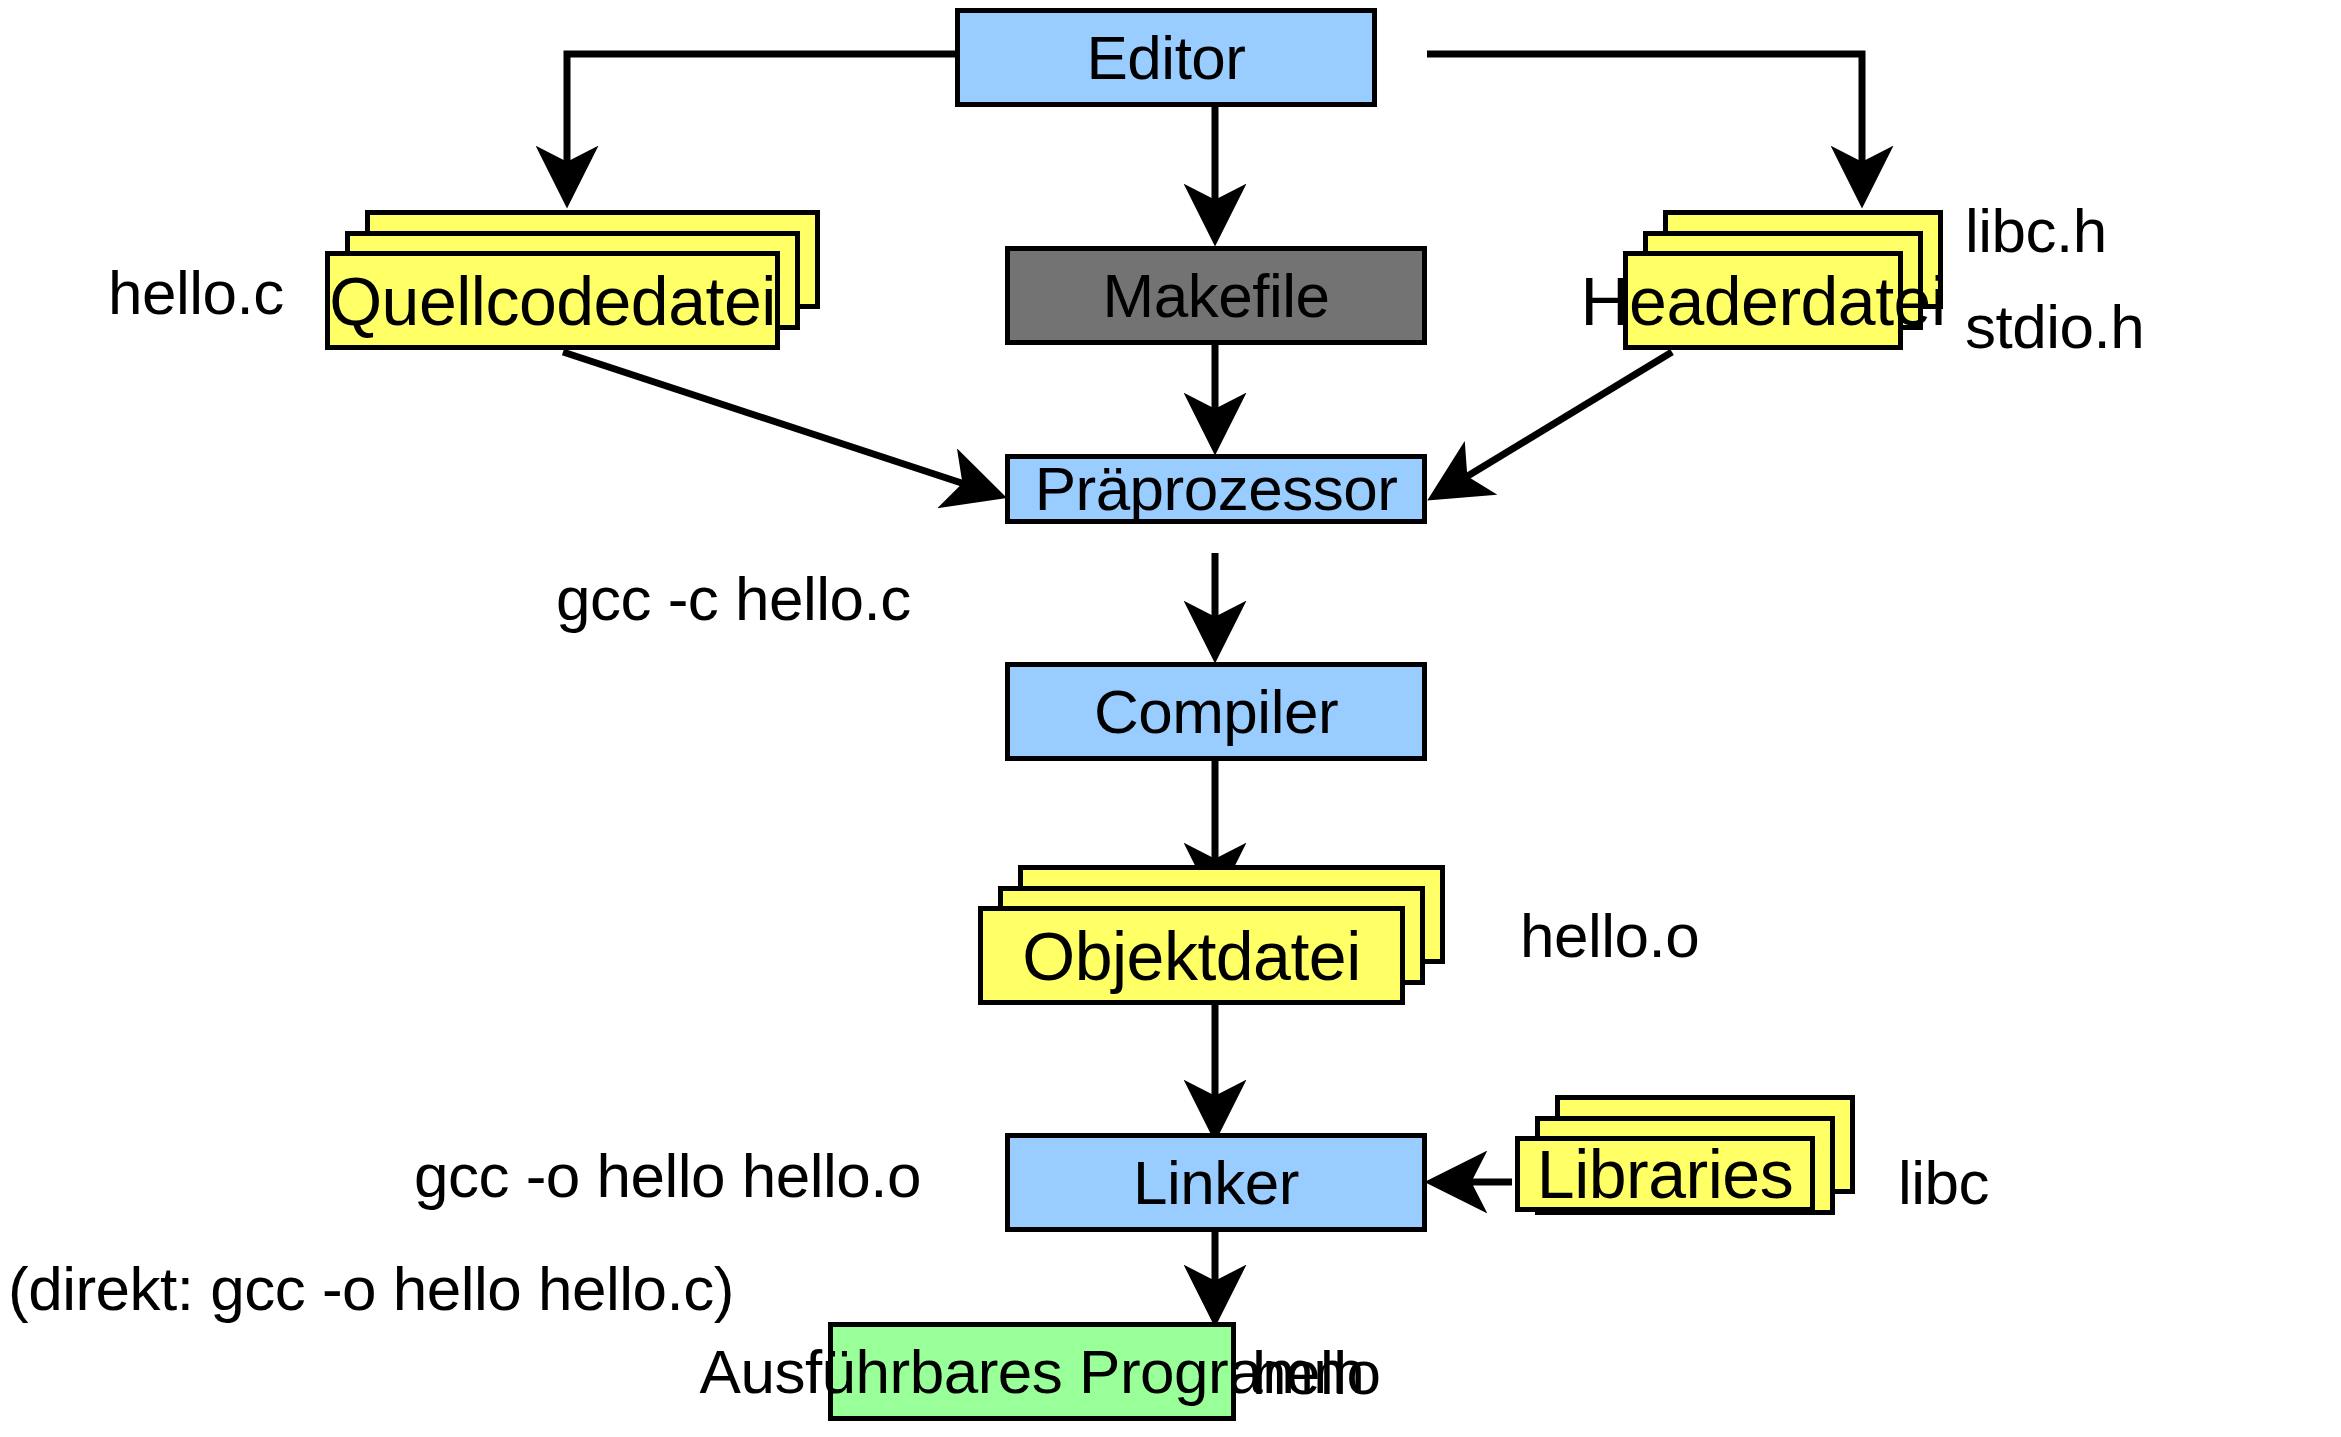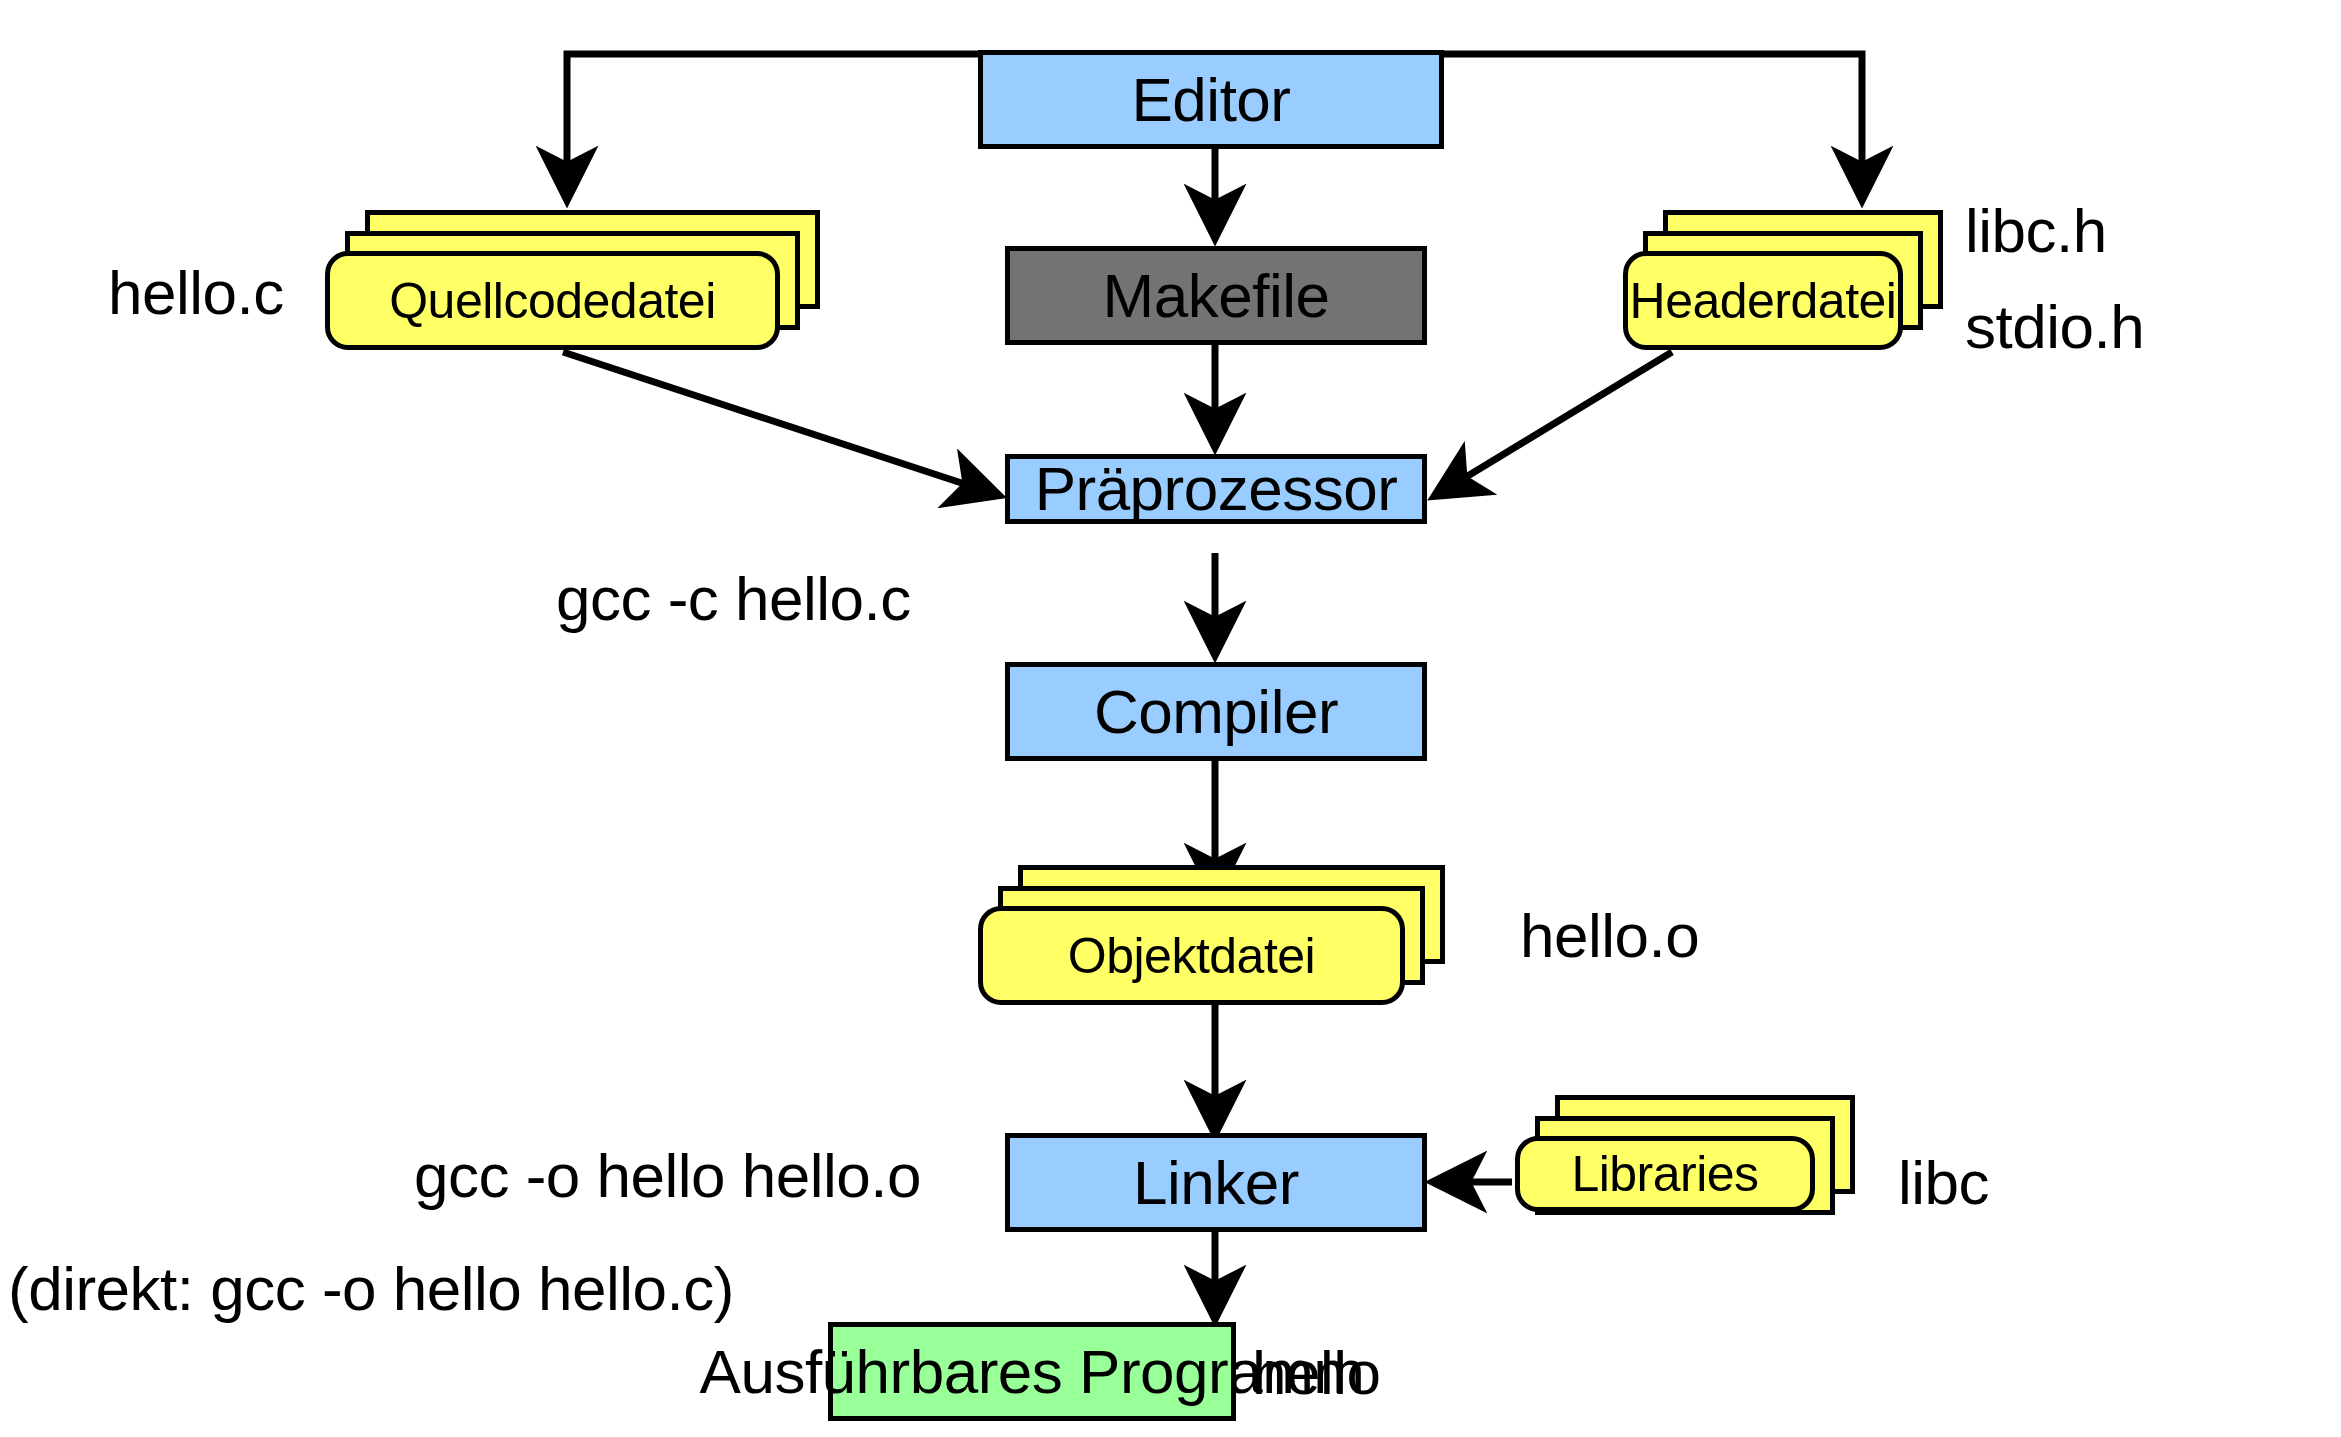--- a/index.html
+++ b/index.html
@@ -49,25 +49,24 @@
   .stack .sheet {
     position: absolute;
     box-sizing: border-box;
     background: #ffff66;
     border: 5px solid #000000;
   }
   .stack .sheet.front {
     display: flex;
     align-items: center;
     justify-content: center;
-    font-size: 50px;
+    font-size: 68px;
     color: #000000;
     white-space: nowrap;
     letter-spacing: -0.5px;
-    border-radius: 23px;
   }
 
   .caption {
     position: absolute;
     color: #000000;
     font-size: 62px;
     line-height: 1;
     white-space: nowrap;
     letter-spacing: -0.5px;
   }
@@ -102,21 +101,21 @@
       <path d="M1215,761 L1215,893" marker-end="url(#ah)"></path>
 
       <path d="M1215,1005 L1215,1130" marker-end="url(#ah)"></path>
 
       <path d="M1512,1182 L1437,1182" marker-end="url(#ah)"></path>
 
       <path d="M1215,1232 L1215,1315" marker-end="url(#ah)"></path>
     </g>
   </svg>
 
-  <div class="node blue" style="left:978px; top:8px; width:466px; height:99px;margin-top:42px;">
+  <div class="node blue" style="left:955px; top:8px; width:422px; height:99px;">
     <span>Editor</span>
   </div>
 
   <div class="caption" style="left:108px; top:262px;">hello.c</div>
 
   <div class="stack" style="left:325px; top:210px; width:495px; height:140px;">
     <div class="sheet" style="left:40px; top:0px; width:455px; height:99px;"></div>
     <div class="sheet" style="left:20px; top:21px; width:455px; height:99px;"></div>
     <div class="sheet front" style="left:0px; top:41px; width:455px; height:99px;">
       <span>Quellcodedatei</span>

